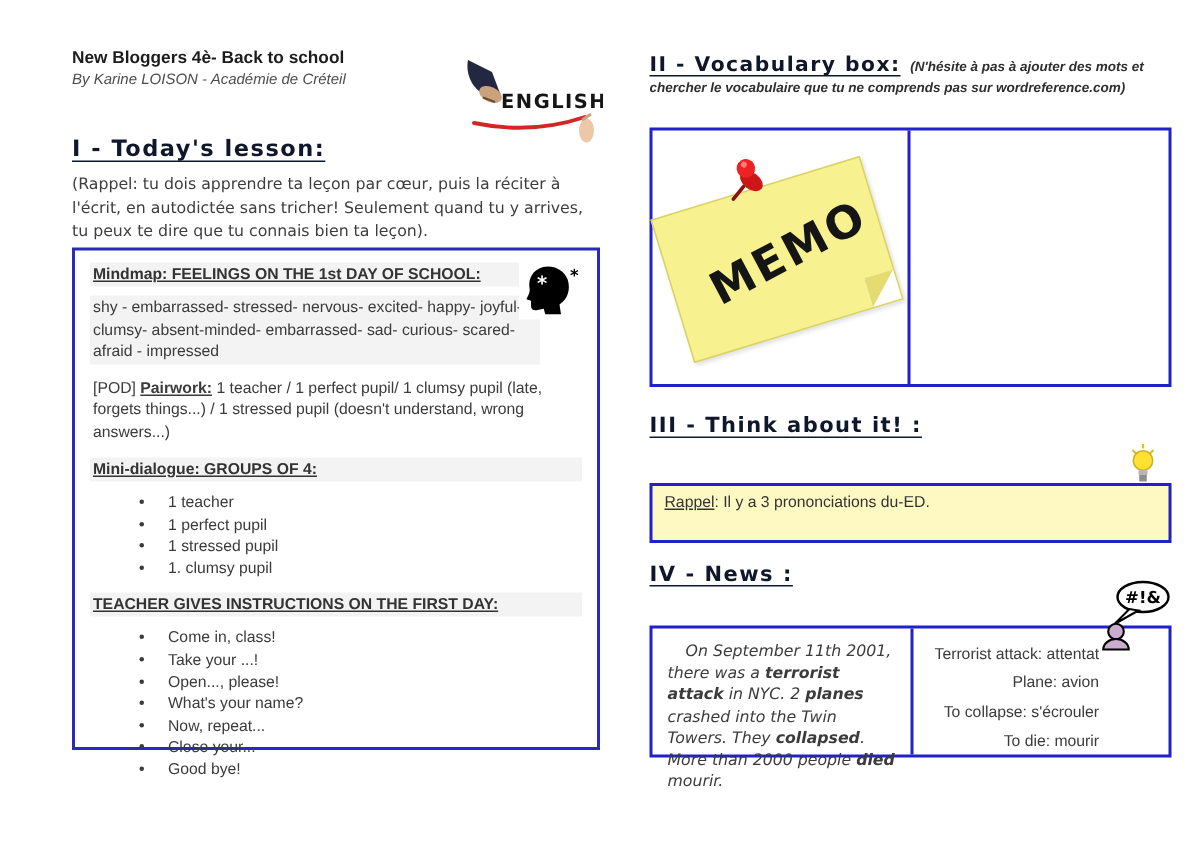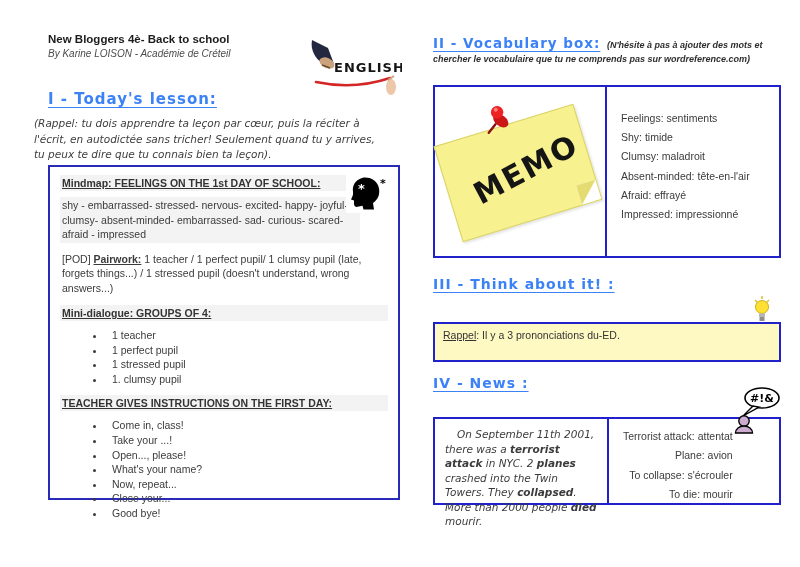--- a/index.html
+++ b/index.html
@@ -6,31 +6,31 @@
   html,body { width:800px; height:567px; background:#ffffff; overflow:hidden;
               font-family:"Liberation Sans", sans-serif; }
   .page { position:relative; width:800px; height:567px; background:#fff;margin-left:15px; }
 
   .abs { position:absolute; }
 
   
   .doc-title { left:33px; top:33px; font-size:11.5px; font-weight:bold; color:#1c1c1c; }
   .byline    { left:33px; top:48px; font-size:10px; font-style:italic; color:#4c4c4c; }
 
-  .blue-h { color:#3b82f6; font-weight:bold; text-decoration:underline;
+  .blue-h { color:#0f172a; font-weight:bold; text-decoration:underline;
             text-underline-offset:3px; letter-spacing:1px;
             font-family:"DejaVu Sans", sans-serif; }
   .h-one   { left:33px;  top:90px;  font-size:15px; }
   .h-two-wrap { left:418px; top:36px; width:350px; font-size:9px; line-height:14px; }
   .h-two   { font-size:13.5px; margin-right:4px; }
   .note    { font-size:9px; font-weight:bold; font-style:italic; color:#2e2e2e; }
   .h-three { left:418px; top:276px; font-size:14px; }
   .h-four  { left:418px; top:375px; font-size:14px; }
 
-  .rappel { left:19px; top:116px; width:344px; font-size:10.5px; font-style:italic;
+  .rappel { left:33px; top:116px; width:344px; font-size:10.5px; 
             color:#3d3d3d; line-height:15.5px; font-family:"DejaVu Sans", sans-serif; }
 
   
   .lesson-box { left:33px; top:165px; width:352px; height:335px;
                 border:2px solid #2a2ab8; background:#fff; padding:8px 10px 6px 10px;
                 font-size:10.5px; color:#3b3b3b; }
   .band { background:#f3f3f3; }
   .box-h { font-weight:bold; text-decoration:underline; color:#333; padding:2px 2px; }
   .lesson-box p { line-height:14.5px; }
   .feelings { width:300px; padding:1px 2px; margin-top:6px; }
@@ -159,28 +159,20 @@
       </div>
       <div class="pin">
         <svg width="30" height="32" viewBox="0 0 30 32">
           <path d="M13 20 L9 30" stroke="#8c1010" stroke-width="2.4" stroke-linecap="round"></path>
           <ellipse cx="17" cy="15" rx="8.5" ry="5.5" fill="#cc1717" transform="rotate(20 17 15)"></ellipse>
           <circle cx="11" cy="8" r="6.2" fill="#ee2222"></circle>
           <circle cx="9" cy="6" r="2" fill="#ff7d7d"></circle>
         </svg>
       </div>
     </div>
-    <div class="vocab-list">
-      <div>Feelings: sentiments</div>
-      <div>Shy: timide</div>
-      <div>Clumsy: maladroit</div>
-      <div>Absent-minded: tête-en-l'air</div>
-      <div>Afraid: effrayé</div>
-      <div>Impressed: impressionné</div>
-    </div>
   </div>
 
   <div class="abs blue-h h-three">III - Think about it! :</div>
 
   <div class="abs bulb-icon">
     <svg width="18" height="28" viewBox="0 0 18 28">
       <line x1="9" y1="0" x2="9" y2="3" stroke="#d9c12a" stroke-width="1.5"></line>
       <line x1="2" y1="4" x2="4.5" y2="6.5" stroke="#d9c12a" stroke-width="1.5"></line>
       <line x1="16" y1="4" x2="13.5" y2="6.5" stroke="#d9c12a" stroke-width="1.5"></line>
       <circle cx="9" cy="11" r="6.5" fill="#ffe033" stroke="#c9b020" stroke-width="1"></circle>

